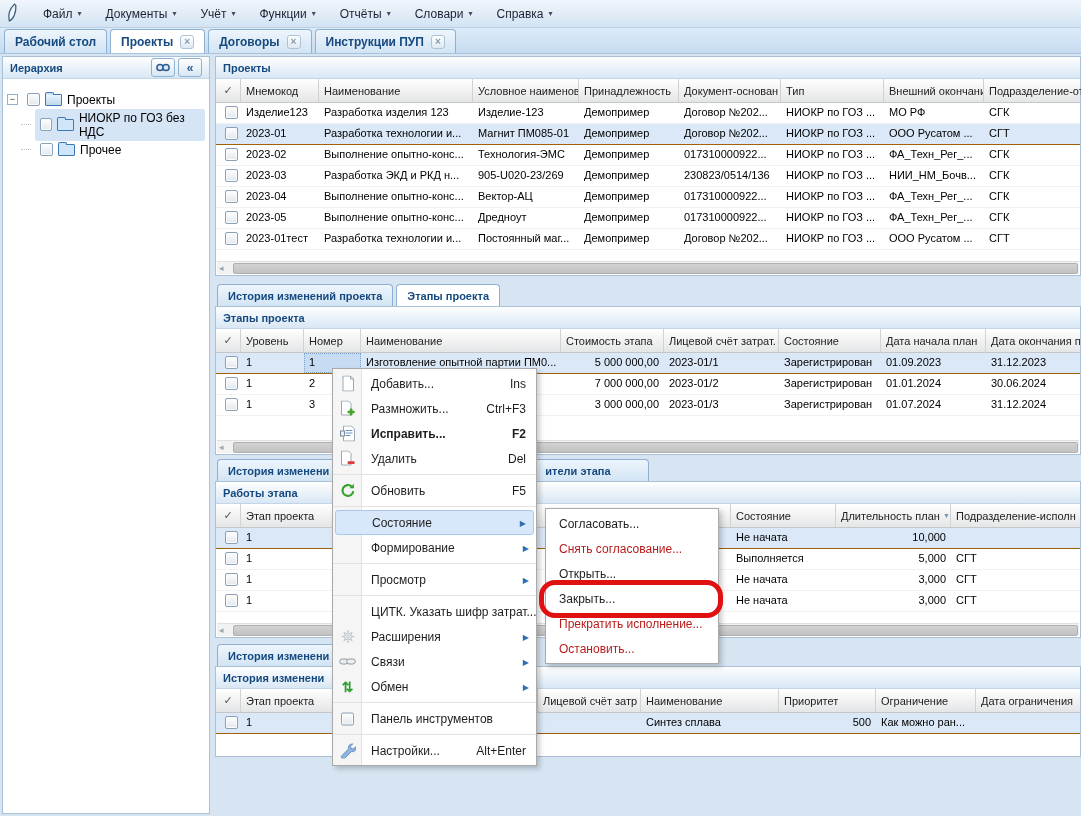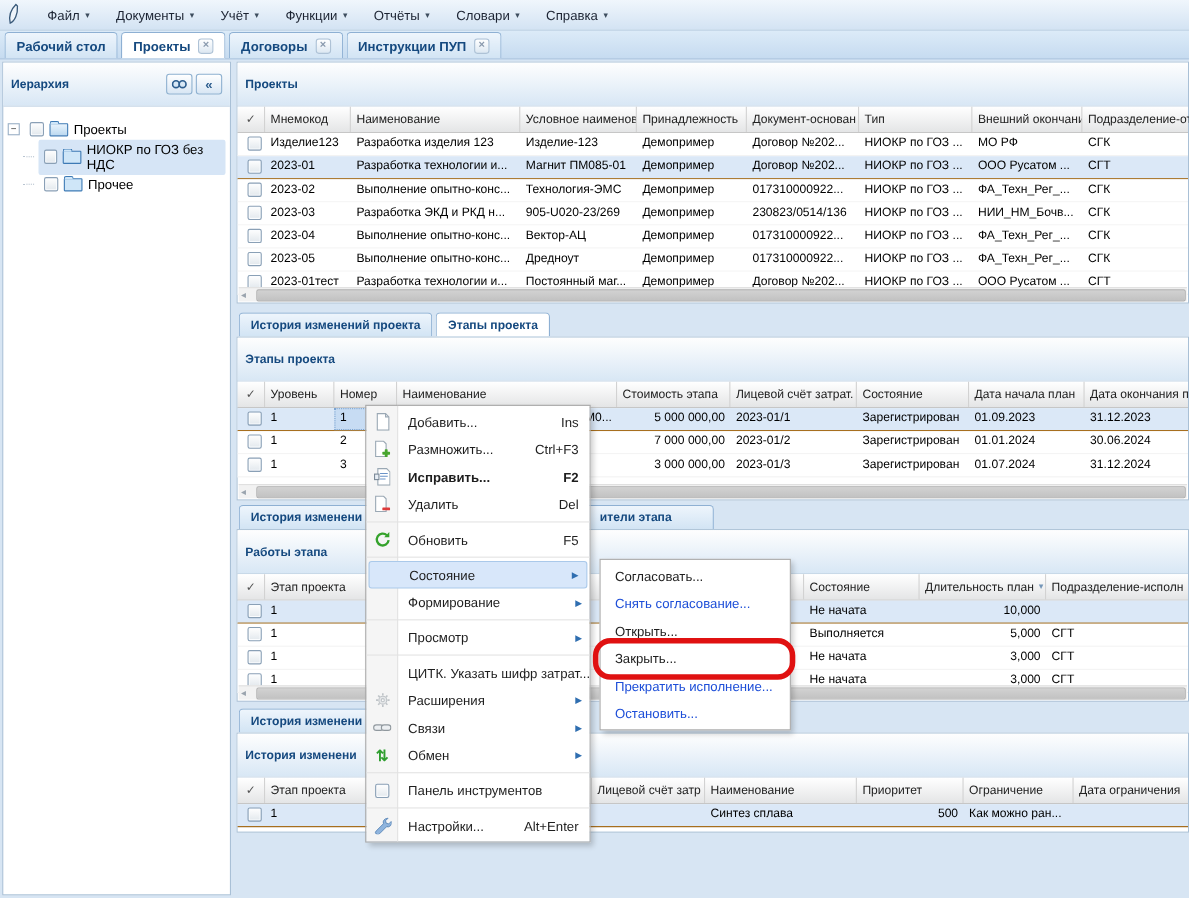--- a/index.html
+++ b/index.html
@@ -21,21 +21,21 @@
     display:flex;align-items:flex-end;padding-left:4px}
   .tab{height:24px;display:flex;align-items:center;padding:0 10px;margin-right:3px;
     border:1px solid #8eb0d3;border-bottom:none;border-radius:4px 4px 0 0;
     background:linear-gradient(#eef5fc,#d2e4f4);font-size:12px;font-weight:bold;color:#15497f}
   .tab.active{background:#fff}
   .tab-close{margin-left:7px;width:14px;height:14px;border:1px solid #aec2d6;border-radius:3px;
     background:linear-gradient(#fff,#dde8f2);color:#8a9aae;font-size:10px;line-height:11px;text-align:center}
 
   
   .panel{position:absolute;left:215px;width:866px;background:#fff;border:1px solid #a9c0d6}
-  .panel-title{height:40px;background:linear-gradient(#fefefe,#d8e7f5);border-bottom:1px solid #c3d5e6;
+  .panel-title{height:22px;background:linear-gradient(#fefefe,#d8e7f5);border-bottom:1px solid #c3d5e6;
     display:flex;align-items:center;padding:0 7px;font-size:11px;font-weight:bold;color:#15497f}
   .grid-head{display:flex;height:24px;background:linear-gradient(#ffffff,#e4e5e6);border-bottom:1px solid #c6c6c6}
   .gh{flex:none;border-right:1px solid #d2d2d2;padding:4px 5px;font-size:11px;color:#222;
     white-space:nowrap;overflow:hidden;display:flex;align-items:center;gap:3px}
   .cell-check{width:25px;flex:none;justify-content:center;text-align:center;color:#555}
   .sort-arrow{font-size:7px;color:#7596b8}
   .grid-row{display:flex;height:21px;background:#fff;border-bottom:1px solid #f2f2f2}
   .grid-row.selected{background:#dbe8f7;border-bottom:1px solid #a16207}
   .gr{flex:none;padding:3px 5px;font-size:11px;white-space:nowrap;overflow:hidden}
   .gr.num{text-align:right}
@@ -87,21 +87,21 @@
   .mi.bold,.mi.bold .sc{font-weight:bold}
   .mi.hl{background:#d8e7fa;border:1px solid #aac9ea;border-radius:3px;margin:0 2px;padding-left:36px}
   .mi .arrow{position:absolute;right:7px;top:50%;transform:translateY(-50%);font-size:8px;color:#2f6eb0}
   .sep{height:1px;background:#e3e3e3;margin:3px 0}
   .ic-glyph-green{color:#2f9e2f;font-size:14px;font-weight:bold;line-height:1}
 
   
   .sub{position:absolute;left:545px;top:508px;width:174px;z-index:51;background:#fff;
     border:1px solid #a9a9a9;box-shadow:3px 3px 5px rgba(0,0,0,.2);padding:2px 0}
   .si{height:25px;display:flex;align-items:center;padding:0 13px;font-size:12px;color:#1e1e1e;white-space:nowrap}
-  .si.disabled{color:#1d4ed8}
+  .si.disabled{color:#b91c1c}
 
   .red-annotation{position:absolute;left:539px;top:580px;width:184px;height:38px;z-index:60;
     border:5px solid #e01111;border-radius:16px;pointer-events:none}
 </style>
 </head>
 <body>
 
 <div class="menubar">
   <span class="logo">
     <svg width="15" height="21" viewBox="0 0 16 22">

